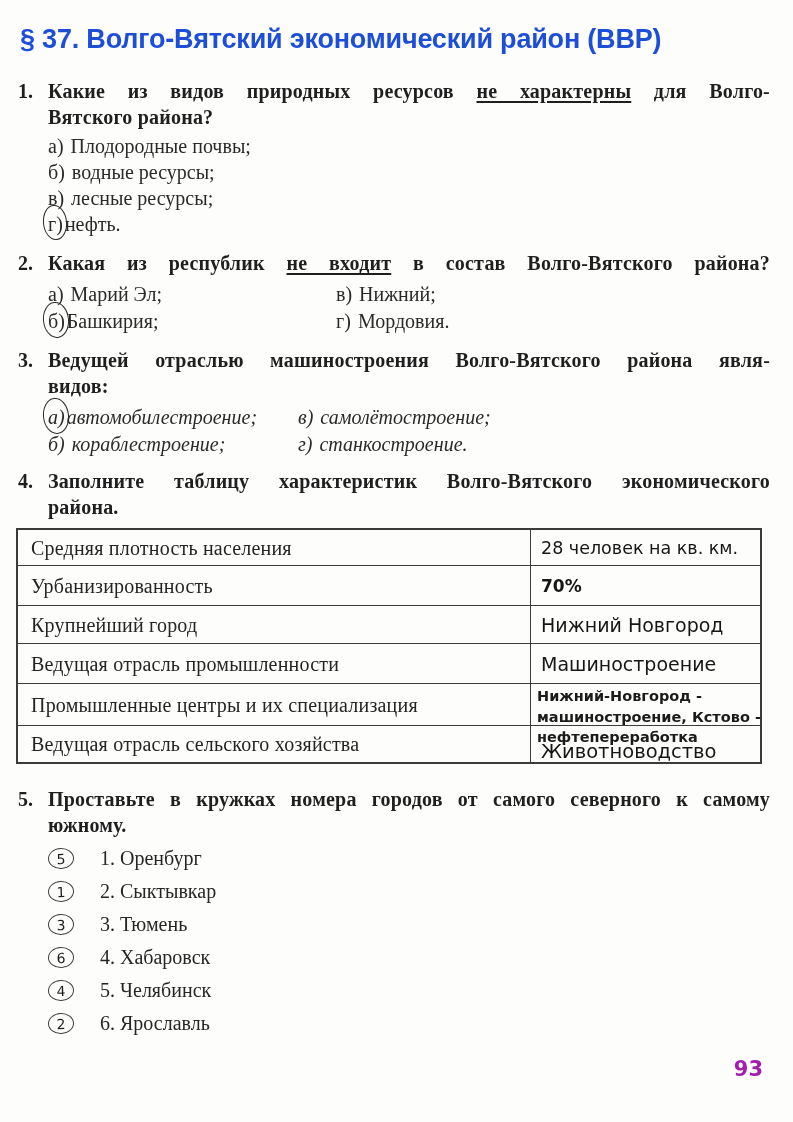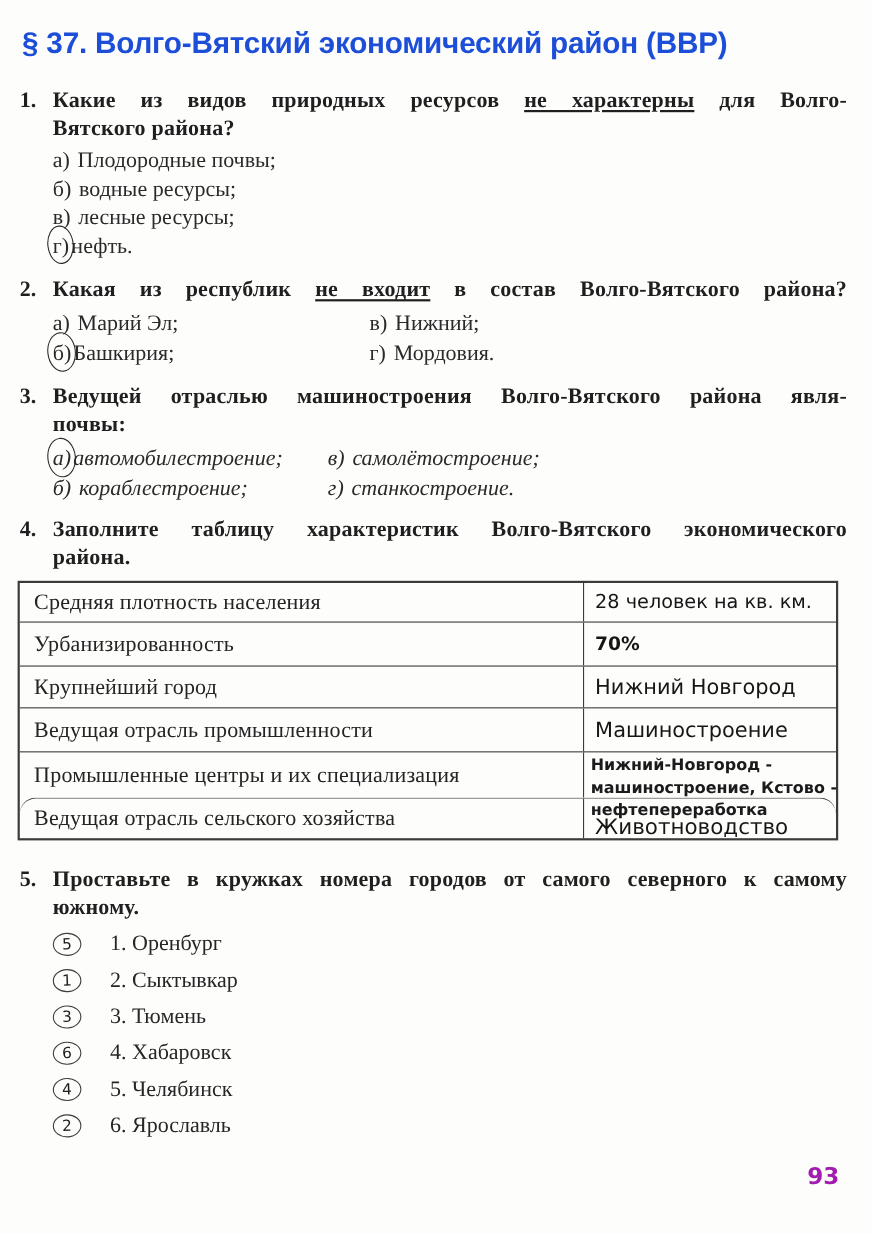--- a/index.html
+++ b/index.html
@@ -45,21 +45,21 @@
   .vlabel {
     width:513px; box-sizing:border-box; border-right:1.6px solid #3b3b3b;
     display:flex; align-items:center; padding-left:13px;
     font:20px/24px "Liberation Serif", serif; color:#242424; letter-spacing:0.2px;
   }
   .vans {
     flex:1; position:relative; display:flex; align-items:center; padding-left:10px;
     font-family:"DejaVu Sans", sans-serif; color:#161616;
   }
   .r1 { height:35px; } .r2 { height:39px; } .r3 { height:37px; }
-  .r4 { height:39px; } .r5 { height:41px;justify-content:space-between; } .r6 { height:36px;border-radius:15px; }
+  .r4 { height:39px; } .r5 { height:41px;justify-content:space-between; } .r6 { height:36px; }
   .hw17 { font-size:17px;font-weight:bold; } .hw18 { font-size:17.5px; } .hw19 { font-size:19px; }
   .vans-multi {
     position:absolute; top:2px; left:6px; width:226px; z-index:3;
     font-size:14.5px; line-height:20.5px; color:#1b1b1b;font-weight:bold;
   }
   .r6 .vans { padding-top:14px; font-size:19.5px; }
 
   .cities { margin-top:4px; }
   .city-row { display:flex; align-items:center; height:33px; }
   .qcircle {
@@ -113,21 +113,21 @@
         <div class="opt"><span class="letter">г)</span><span class="sp"></span><span>Мордовия.</span></div>
       </div>
     </div>
   </div>
 
   <div class="q" style="top:347px;">
     <div class="qnum">3.</div>
     <div class="qbody">
       <div class="qtext">
         <div class="jl">Ведущей отраслью машиностроения Волго-Вятского района явля-</div>
-        <div>почвы:</div>
+        <div>видов:</div>
       </div>
       <div class="optgrid g3">
         <div class="opt circled-opt"><span class="letter">а)</span><span class="sp"></span><span>автомобилестроение;</span></div>
         <div class="opt"><span class="letter">в)</span><span class="sp"></span><span>самолётостроение;</span></div>
         <div class="opt"><span class="letter">б)</span><span class="sp"></span><span>кораблестроение;</span></div>
         <div class="opt"><span class="letter">г)</span><span class="sp"></span><span>станкостроение.</span></div>
       </div>
     </div>
   </div>
 

